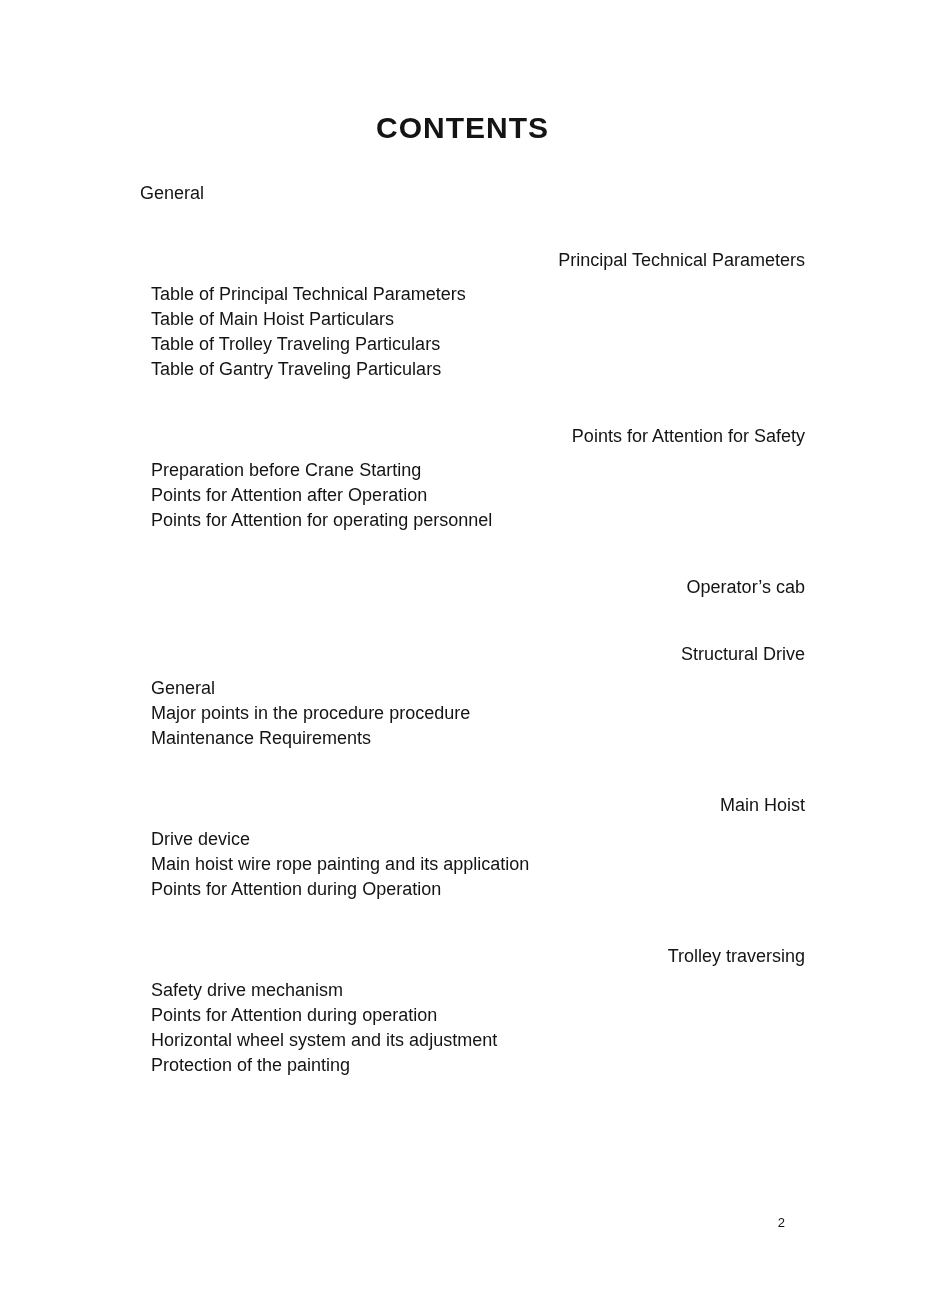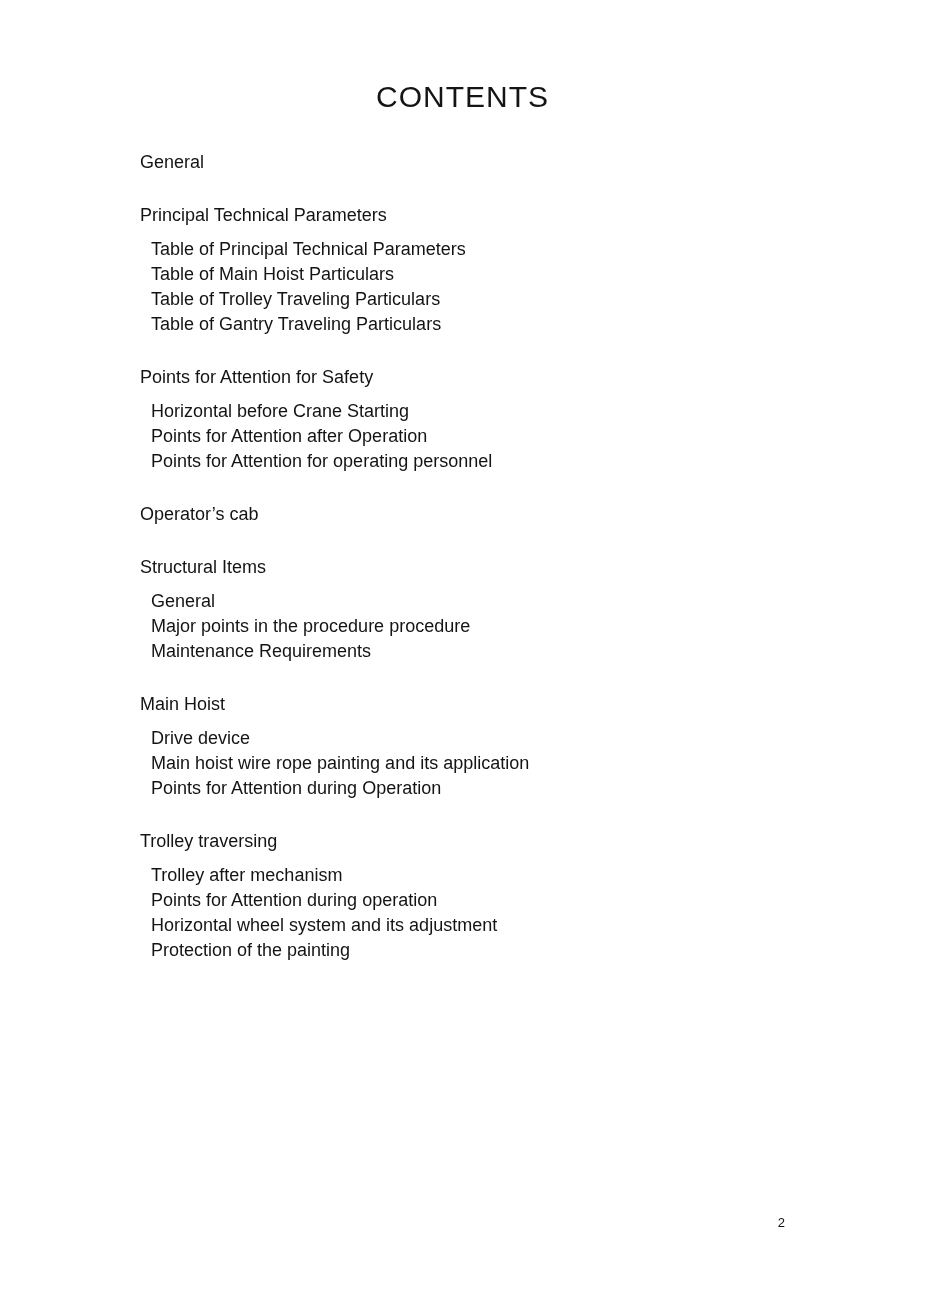--- a/index.html
+++ b/index.html
@@ -12,36 +12,36 @@
     color: #141414;
     overflow: hidden;
   }
   .page {
     position: relative;
     width: 925px;
     height: 1309px;
     background: #ffffff;
   }
   .title {
-    padding-top: 80px;
+    padding-top: 111px;
     text-align: center;
     font-size: 30px;
-    font-weight: 400;
+    font-weight: 700;
     letter-spacing: 1px;
     line-height: 34px;
   }
   .toc {
     margin-top: 36px;
     padding-left: 140px;
     padding-right: 120px;
     font-size: 18px;
     line-height: 25px;
   }
   .toc-section { margin: 0; }
-  .toc-section + .toc-section .toc-heading { margin-top: 28px; }
+  .toc-section + .toc-section .toc-heading { margin-top: 42px; text-align: right; }
   .toc-heading {
     font-size: 18px;
     font-weight: 400;
     line-height: 25px;
   }
   .toc-items {
     list-style: none;
     margin-top: 9px;
   }
   .toc-items li {
@@ -77,52 +77,52 @@
         <li>Table of Principal Technical Parameters</li>
         <li>Table of Main Hoist Particulars</li>
         <li>Table of Trolley Traveling Particulars</li>
         <li>Table of Gantry Traveling Particulars</li>
       </ul>
     </section>
 
     <section class="toc-section">
       <p class="toc-heading">Points for Attention for Safety</p>
       <ul class="toc-items">
-        <li>Horizontal before Crane Starting</li>
+        <li>Preparation before Crane Starting</li>
         <li>Points for Attention after Operation</li>
         <li>Points for Attention for operating personnel</li>
       </ul>
     </section>
 
     <section class="toc-section">
       <p class="toc-heading">Operator’s cab</p>
     </section>
 
     <section class="toc-section">
-      <p class="toc-heading">Structural Items</p>
+      <p class="toc-heading">Structural Drive</p>
       <ul class="toc-items">
         <li>General</li>
         <li>Major points in the procedure procedure</li>
         <li>Maintenance Requirements</li>
       </ul>
     </section>
 
     <section class="toc-section">
       <p class="toc-heading">Main Hoist</p>
       <ul class="toc-items">
         <li>Drive device</li>
         <li>Main hoist wire rope painting and its application</li>
         <li>Points for Attention during Operation</li>
       </ul>
     </section>
 
     <section class="toc-section">
       <p class="toc-heading">Trolley traversing</p>
       <ul class="toc-items">
-        <li>Trolley after mechanism</li>
+        <li>Safety drive mechanism</li>
         <li>Points for Attention during operation</li>
         <li>Horizontal wheel system and its adjustment</li>
         <li>Protection of the painting</li>
       </ul>
     </section>
 
   </div>
 
   <div class="page-number">2</div>
 

